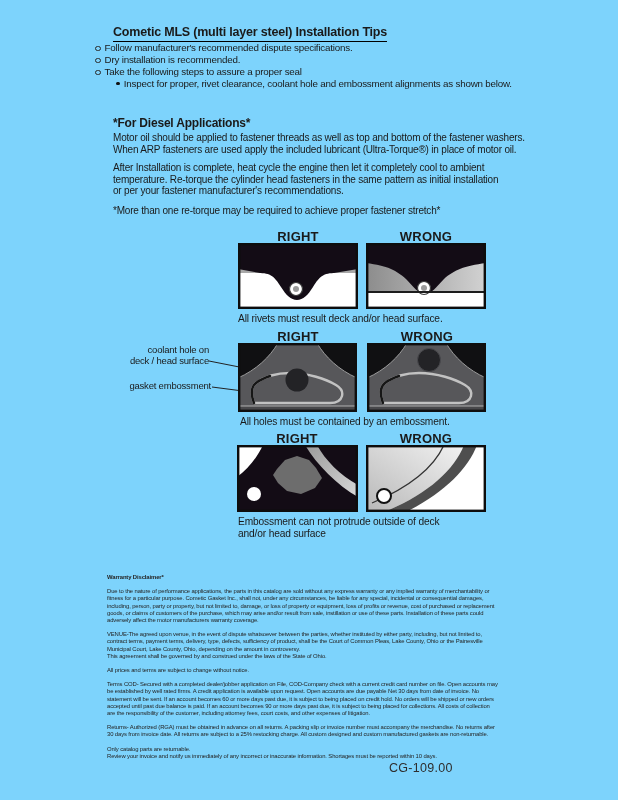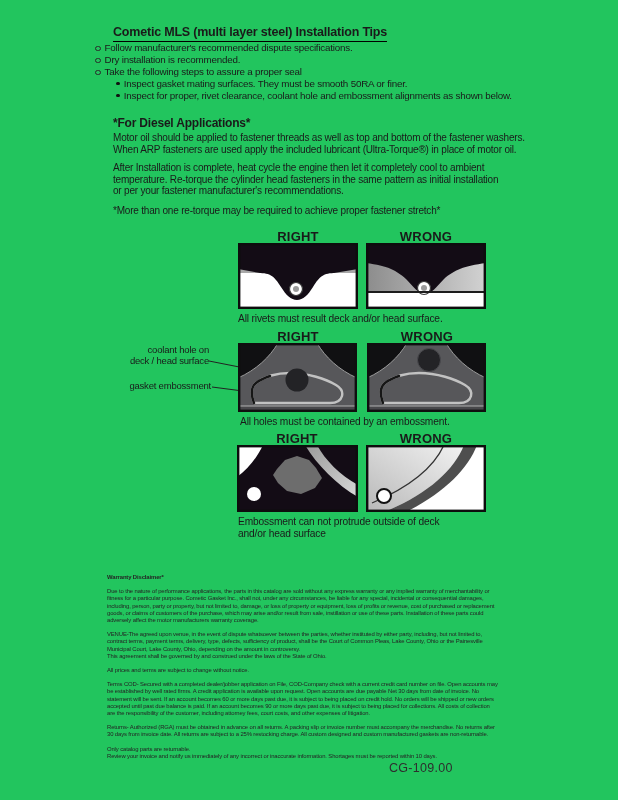--- a/index.html
+++ b/index.html
@@ -1,16 +1,16 @@
 <!DOCTYPE html>
 <html><head>
 <meta charset="utf-8">
 <style>
   html,body{margin:0;padding:0;background:#e8e8e8;}
-  .page{position:relative;width:618px;height:800px;background:#22c55e;overflow:hidden;
+  .page{position:relative;width:618px;height:800px;background:#7dd3fc;overflow:hidden;
         font-family:"Liberation Sans","DejaVu Sans",sans-serif;color:#1a1a1a;}
   .abs{position:absolute;}
   .title{left:113px;top:25px;font-size:12.5px;font-weight:700;letter-spacing:-0.2px;
          border-bottom:1.6px solid #000;padding-bottom:2px;white-space:nowrap;}
   .bullets{left:95px;top:42px;width:430px;font-size:9.8px;letter-spacing:-0.2px;}
   .brow{display:flex;align-items:flex-start;height:12px;line-height:12px;}
   .brow.sub{margin-left:21px;}
   .odot{width:3.5px;height:3.5px;border:1px solid #2a2a2a;border-radius:50%;margin:3.5px 4px 0 0;flex:none;}
   .fdot{width:3.8px;height:3.8px;background:#111;border-radius:50%;margin:3.5px 4px 0 0;flex:none;}
   .h2{left:113px;top:116px;font-size:12px;font-weight:700;letter-spacing:-0.2px;}
@@ -42,24 +42,20 @@
     <div class="brow">
       <span class="odot"></span>
       <span>Dry installation is recommended.</span>
     </div>
     <div class="brow">
       <span class="odot"></span>
       <span>Take the following steps to assure a proper seal</span>
     </div>
     <div class="brow sub">
       <span class="fdot"></span>
-      <span>Inspect gasket mating surfaces.  They must be smooth 50RA or finer.</span>
-    </div>
-    <div class="brow sub">
-      <span class="fdot"></span>
       <span>Inspect for proper, rivet clearance, coolant hole and embossment alignments as shown below.</span>
     </div>
   </div>
 
   <div class="abs h2">*For Diesel Applications*</div>
   <div class="abs para p1">
       <div>Motor oil should be applied to fastener threads as well as top and bottom of the fastener washers.</div>
       <div>When ARP fasteners are used apply the included lubricant (Ultra-Torque®) in place of motor oil.</div>
     </div>
   <div class="abs para p2">

